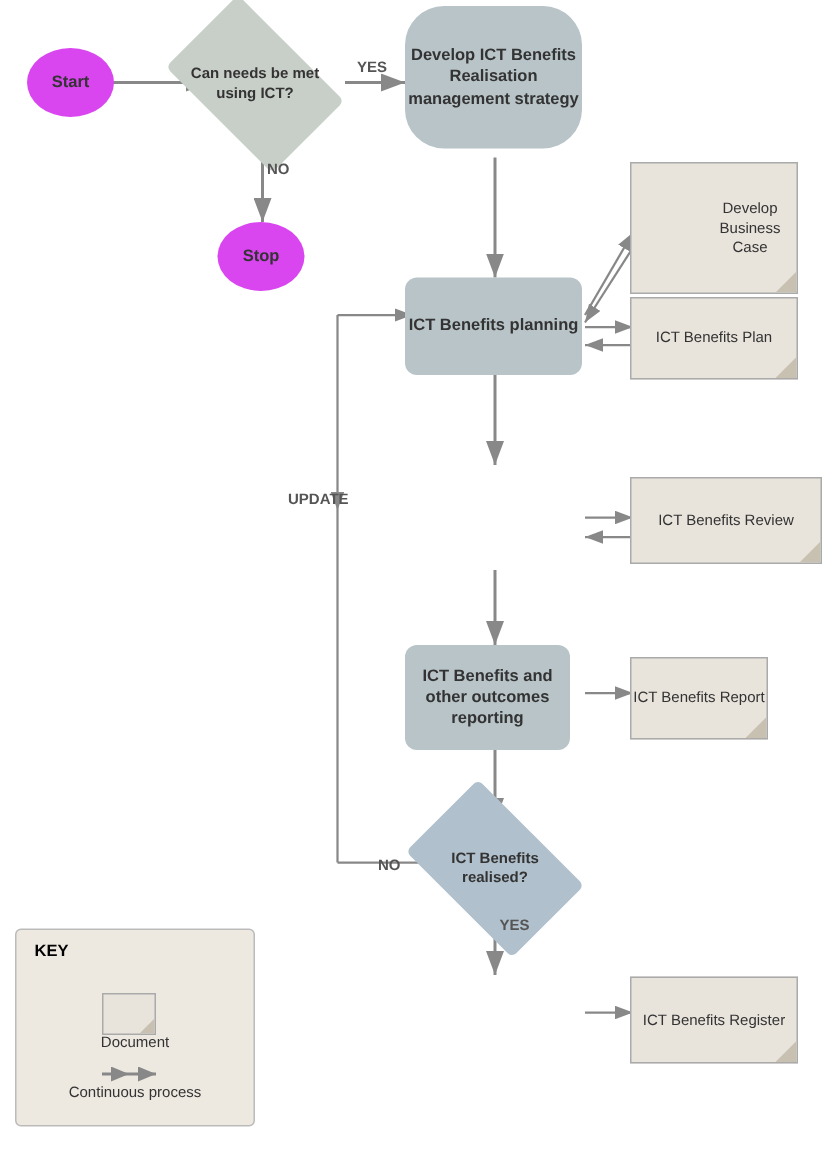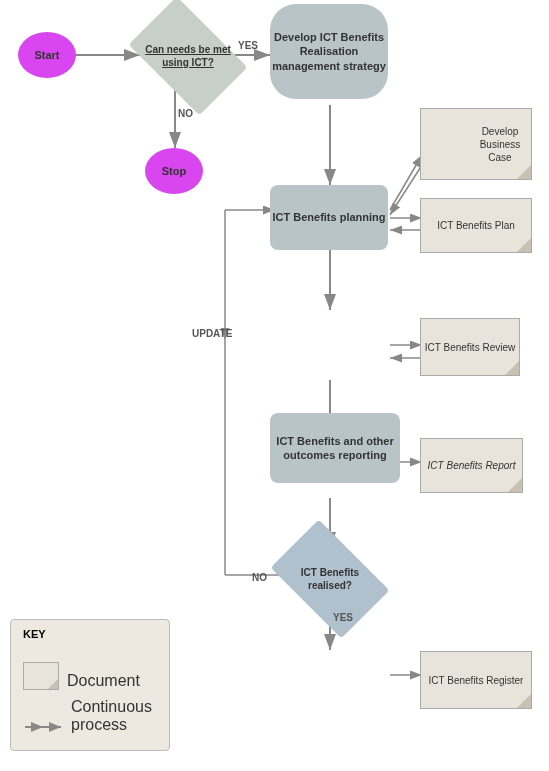--- a/index.html
+++ b/index.html
@@ -128,24 +128,25 @@
       bottom: 20px;
       width: 160px;
     }
     .key-title {
       font-weight: bold;
       font-size: 11px;
       margin-bottom: 22px;
     }
     .key-item {
       display: flex;
-      align-items: flex-end;
+      align-items: center;
       margin-bottom: 8px;
-      font-size: 16px;
-      color: #333;
+      font-size: 10px;
+      color: #333;
+      flex-direction: column;
     }
     .key-doc {
       width: 36px;
       height: 28px;
       background: #e8e4dc;
       border: 1px solid #aaa;
       margin-right: 8px;
       position: relative;
       flex-shrink: 0;
     }
@@ -227,61 +228,61 @@
     <line x1="330" y1="605" x2="330" y2="650" stroke="#888" stroke-width="2" marker-end="url(#arrowhead)"></line>
 
     <line x1="390" y1="675" x2="422" y2="675" stroke="#888" stroke-width="1.5" marker-end="url(#arrowhead)"></line>
 
   </svg>
 
   <div class="oval" style="left:18px; top:32px; width:58px; height:46px;">
     <span>Start</span>
   </div>
 
-  <div class="diamond" style="left:138px; top:22px; width:100px; height:68px;text-decoration:underline;">
+  <div class="diamond" style="left:120px; top:22px; width:100px; height:68px;">
     <div class="diamond-inner"></div>
     <div class="diamond-text">Can needs be met using ICT?</div>
   </div>
 
   <div class="oval" style="left:145px; top:148px; width:58px; height:46px;">
     <span>Stop</span>
   </div>
 
   <div class="arrow-label" style="left:238px; top:40px;">YES</div>
 
   <div class="arrow-label" style="left:178px; top:108px;">NO</div>
 
   <div class="process-box" style="left:270px; top:4px; width:118px; height:95px;border-radius:26px;">
     <span>Develop ICT Benefits Realisation management strategy</span>
   </div>
 
-  <div class="doc-box" style="left:420px; top:108px; width:112px; height:72px;padding-left:48px;">
+  <div class="doc-box" style="left:420px; top:108px; width:112px; height:88px;padding-left:48px;">
     <span>Develop Business Case</span>
   </div>
 
   <div class="process-box" style="left:270px; top:185px; width:118px; height:65px;">
     <span>ICT Benefits planning</span>
   </div>
 
   <div class="doc-box" style="left:420px; top:198px; width:112px; height:55px;">
     <span>ICT Benefits Plan</span>
   </div>
 
   <div class="arrow-label" style="left:192px; top:328px;">UPDATE</div>
 
 
-  <div class="doc-box" style="left:420px; top:318px; width:100px; height:58px;">
+  <div class="doc-box" style="left:420px; top:318px; width:128px; height:58px;">
     <span>ICT Benefits Review</span>
   </div>
 
-  <div class="process-box" style="left:270px; top:413px; width:130px; height:70px;">
+  <div class="process-box" style="left:270px; top:430px; width:110px; height:70px;">
     <span>ICT Benefits and other outcomes reporting</span>
   </div>
 
-  <div class="doc-box" style="left:420px; top:438px; width:103px; height:55px;font-style:italic;">
+  <div class="doc-box" style="left:420px; top:438px; width:92px; height:55px;">
     <span>ICT Benefits Report</span>
   </div>
 
   <div class="diamond" style="left:280px; top:545px; width:100px; height:68px;">
     <div class="diamond-inner" style="background:#b0c0cc;"></div>
     <div class="diamond-text">ICT Benefits realised?</div>
   </div>
 
   <div class="arrow-label" style="left:252px; top:572px;">NO</div>
 

